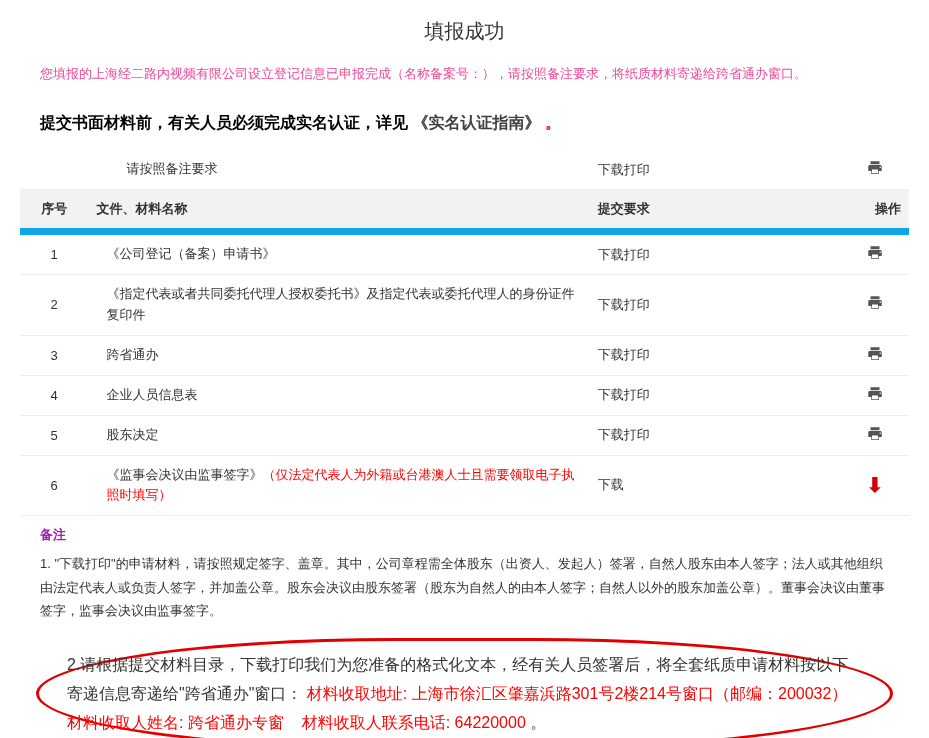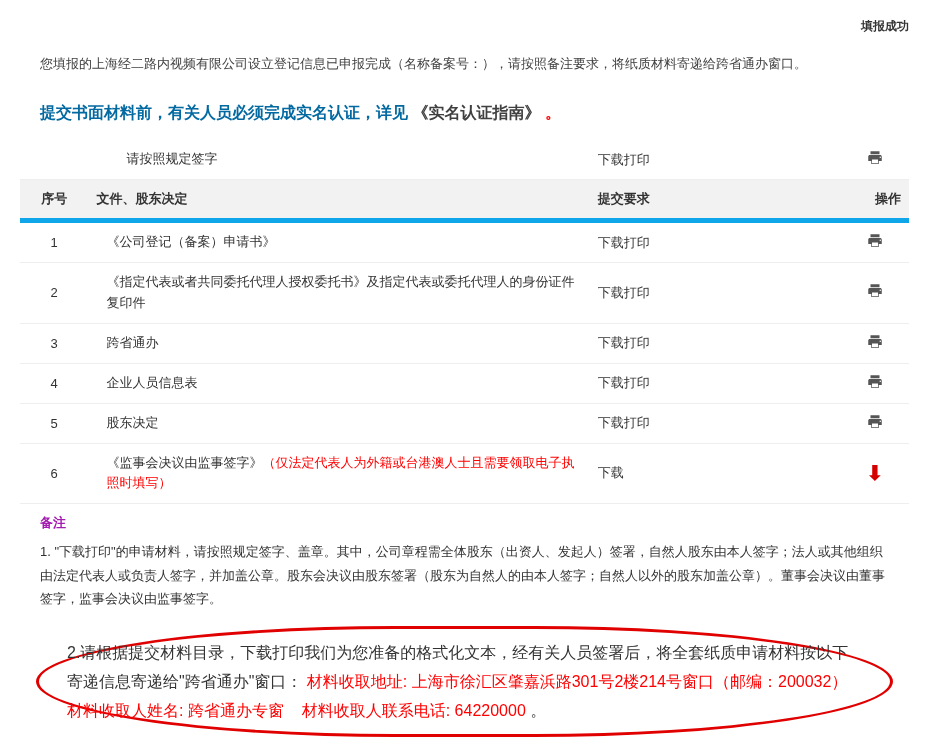--- a/index.html
+++ b/index.html
@@ -1,24 +1,24 @@
 <!DOCTYPE html>
 <html><head>
   <meta charset="utf-8">
   <style>
     * { margin: 0; padding: 0; box-sizing: border-box; }
     body { font-family: "Microsoft YaHei", SimSun, Arial, sans-serif; font-size: 13px; color: #333; background: #fff; width: 929px; padding: 10px 20px; }
-    .title { text-align: right; font-size: 12px; font-weight: bold; padding: 8px 0 12px; }
-    .intro { padding: 8px 20px 20px; color: #404040; }
+    .title { text-align: center; font-size: 20px; font-weight: normal; padding: 8px 0 12px; }
+    .intro { padding: 8px 20px 20px; color: #ec4899; }
     .warning { padding: 10px 20px 16px; font-size: 16px; font-weight: bold; }
-    .warning-black { color: #0369a1; }
+    .warning-black { color: #000000; }
     .warning-blue { color: #404040; }
     .warning-tail { color: #ff0000; }
     table.doc { width: 100%; border-collapse: collapse; }
-    table.doc th { background: #f2f2f2; text-align: left; padding: 10px 8px; font-weight: bold; border-bottom: 5px solid #0ea5e9; font-size: 13px; }
+    table.doc th { background: #f2f2f2; text-align: left; padding: 10px 8px; font-weight: bold; border-bottom: 7px solid #0ea5e9; font-size: 13px; }
     table.doc th.col-num { width: 60px; text-align: center; }
     table.doc th.col-name { width: 440px; }
     table.doc th.col-req { width: 220px; margin-left: 44px; }
     table.doc th.col-op { width: 60px; text-align: right; }
     table.doc td { padding: 9px 8px; border-bottom: 1px solid #eee; vertical-align: middle; font-size: 13px; }
     table.doc td.col-num { text-align: center; }
     table.doc td.col-name { padding-left: 18px; line-height: 1.6; }
     table.doc td.col-op { text-align:center; }
     .note-red { color: #ff0000; }
     .printer { display:inline-block; width:18px; height:18px; position:relative; }
@@ -42,33 +42,33 @@
 <div class="warning">
   <span class="warning-black">提交书面材料前，有关人员必须完成实名认证，详见</span>
   <a class="warning-blue">《实名认证指南》</a>
   <span class="warning-tail">。</span>
 </div>
 
 <table class="doc">
   <tbody>
       <tr class="pre-row">
     <td class="col-num"></td>
-    <td class="col-name" style="padding-left:38px;">请按照规定签字</td>
+    <td class="col-name" style="padding-left:38px;">请按照备注要求</td>
     <td>下载打印</td>
     <td class="col-op">
       <span class="printer">
         <svg viewBox="0 0 24 24">
               <path fill="#555" d="M19 8H5c-1.1 0-2 .9-2 2v6h4v4h10v-4h4v-6c0-1.1-.9-2-2-2zm-3 11H8v-5h8v5zm3-7c-.55 0-1-.45-1-1s.45-1 1-1 1 .45 1 1-.45 1-1 1zM18 3H6v4h12V3z"></path>
             </svg>
       </span>
     </td>
   </tr>
   <tr>
     <th class="col-num">序号</th>
-    <th class="col-name">文件、股东决定</th>
+    <th class="col-name">文件、材料名称</th>
     <th class="col-req">提交要求</th>
     <th class="col-op">操作</th>
   </tr>
   </tbody>
     <tbody id="rows">
       <tr>
         <td class="col-num">1</td>
         <td class="col-name"><span>《公司登记（备案）申请书》</span></td>
         <td>下载打印</td>
         <td class="col-op"><span class="printer"><svg viewBox="0 0 24 24">

